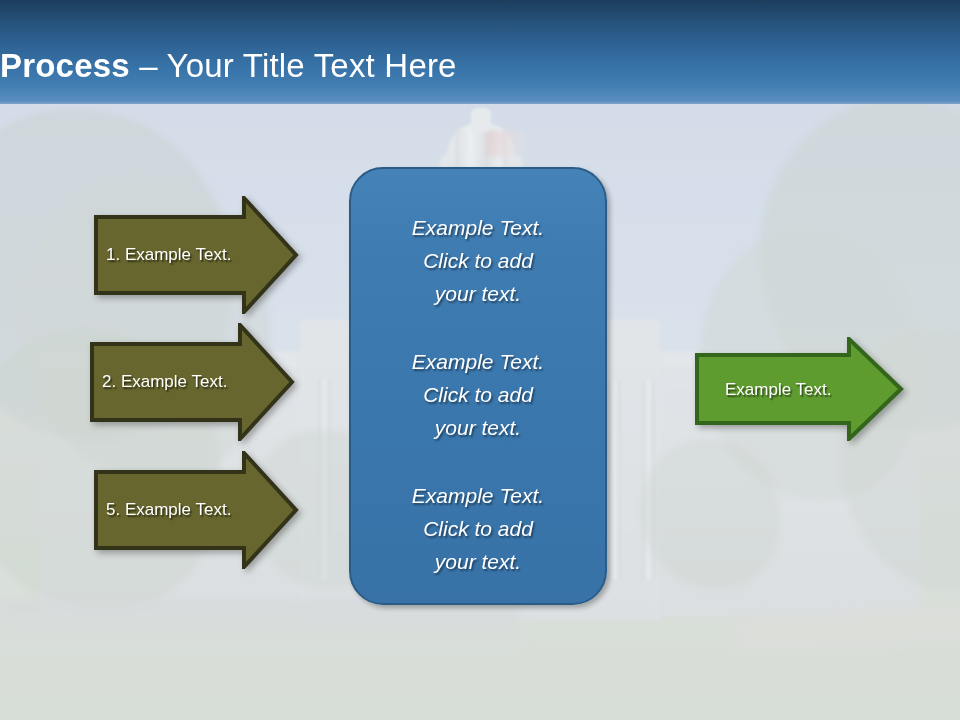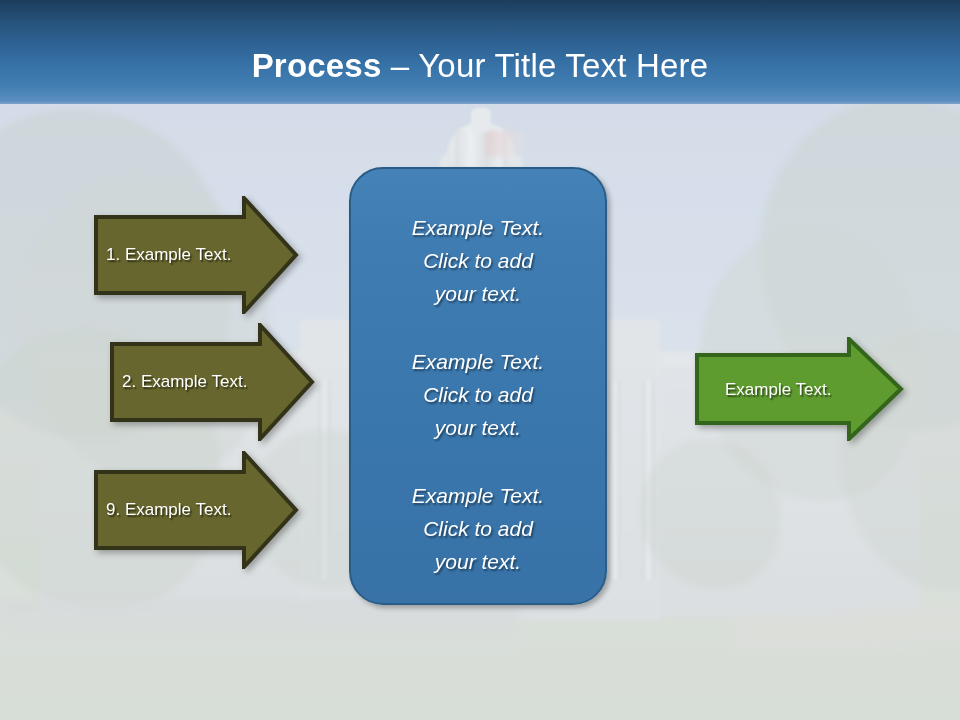--- a/index.html
+++ b/index.html
@@ -176,21 +176,20 @@
         #3874a9 66%,
         #447fb3 84%,
         #5a8dbf 97%,
         #7ea3cb 100%);
   }
   .title-text {
     position: absolute;
     left: 0;
     top: 46px;
     width: 960px;
-    text-align: center;
     color: #ffffff;
     font-size: 33px;
     line-height: 40px;
     letter-spacing: 0.2px;
     white-space: nowrap;
   }
   .title-strong { font-weight: bold; }
   .title-rest   { font-weight: normal; }
 
   
@@ -209,21 +208,21 @@
     text-shadow: 1.5px 1.5px 1.5px rgba(0,0,0,0.55);
     white-space: nowrap;
   }
   .arrow-left { width: 208px; height: 118px; }
   .arrow-left .arrow-label {
     left: 14px;
     top: 49px;
   }
 
   #arrow-1 { left: 92px; top: 196px; text-align: center; }
-  #arrow-2 { left: 108px; top: 323px; text-decoration: underline; }
+  #arrow-2 { left: 88px; top: 323px; text-decoration: underline; }
   #arrow-3 { left: 92px; top: 451px; }
 
   
   .arrow-right { left: 693px; top: 337px; width: 212px; height: 104px; }
   .arrow-right .arrow-label {
     left: 32px;
     top: 43px;
     font-size: 17px;
   }
 
@@ -317,21 +316,21 @@
     <svg width="208" height="118" viewBox="0 0 208 118">
       <polygon points="4,21 152,21 152,2 204,59 152,116 152,97 4,97" fill="#66662e" stroke="#33331a" stroke-width="4" stroke-linejoin="miter"></polygon>
     </svg>
     <span class="arrow-label">2. Example Text.</span>
   </div>
 
   <div class="arrow arrow-left" id="arrow-3">
     <svg width="208" height="118" viewBox="0 0 208 118">
       <polygon points="4,21 152,21 152,2 204,59 152,116 152,97 4,97" fill="#66662e" stroke="#33331a" stroke-width="4" stroke-linejoin="miter"></polygon>
     </svg>
-    <span class="arrow-label">9. Example Text.</span>
+    <span class="arrow-label">5. Example Text.</span>
   </div>
 
   <div class="center-box">
     <div class="center-para">Example Text.
 Click  to add
 your text.</div>
     <div class="center-para">Example Text.
 Click  to add
 your text.</div>
     <div class="center-para">Example Text.

